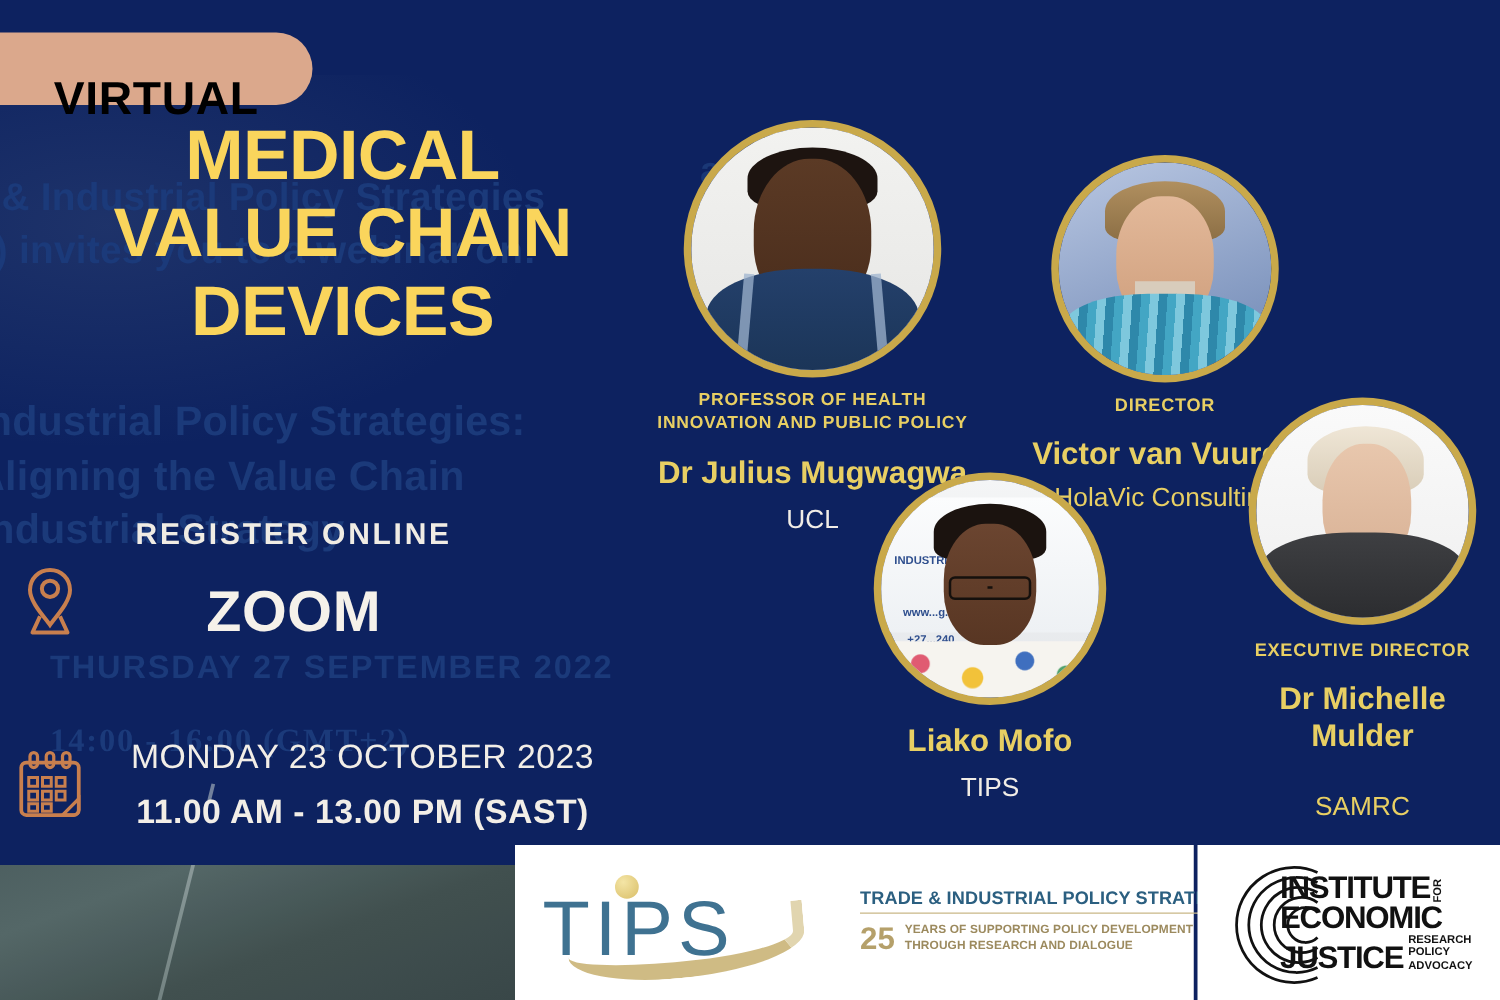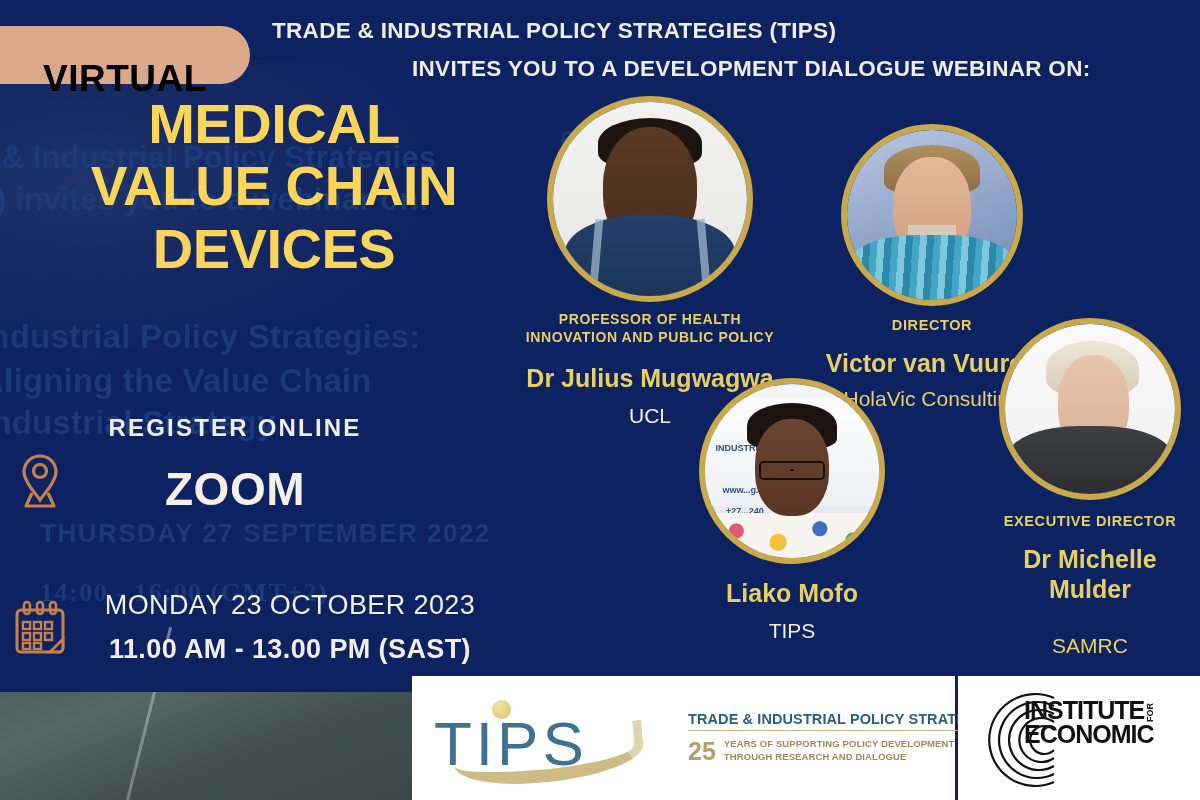--- a/index.html
+++ b/index.html
@@ -260,22 +260,20 @@
   <div class="ghost g4">Aligning the Value Chain</div>
   <div class="ghost g5">Industrial Strategy</div>
   <div class="ghost g6">THURSDAY 27 SEPTEMBER 2022</div>
   <div class="ghost g7">14:00 - 16:00 (GMT+2)</div>
   <div class="ghost g8">and</div>
 
   <div class="virtual-pill">
     <span>VIRTUAL</span>
   </div>
 
-  <div class="hdr hdr-1">TRADE &amp; INDUSTRIAL POLICY STRATEGIES (TIPS)</div>
-  <div class="hdr hdr-2">INVITES YOU TO A DEVELOPMENT DIALOGUE WEBINAR ON:</div>
 
   <div class="title-block">
     <div class="title-line t1">MEDICAL</div>
     <div class="title-line t3">VALUE CHAIN</div>
     <div class="title-line t2">DEVICES</div>
   </div>
 
   <div class="register-label">REGISTER  ONLINE</div>
   <div class="zoom-word">ZOOM</div>
 
@@ -387,17 +385,25 @@
           <path d="M86 34 A22 22 0 1 0 86 70"></path>
           <path d="M86 42 A14 14 0 1 0 86 62"></path>
         </g>
       </svg>
       <div class="iej-text">
         <div class="iej-row">
           <div class="iej-l1">INSTITUTE</div>
           <div class="iej-for">FOR</div>
         </div>
         <div class="iej-l2">ECONOMIC</div>
+        <div class="iej-row">
+          <div class="iej-l3">JUSTICE</div>
+          <div class="iej-rpa">
+            <div>RESEARCH</div>
+            <div>POLICY</div>
+            <div>ADVOCACY</div>
+          </div>
+        </div>
       </div>
     </div>
   </div>
 
 </div>
 
 </body></html>

